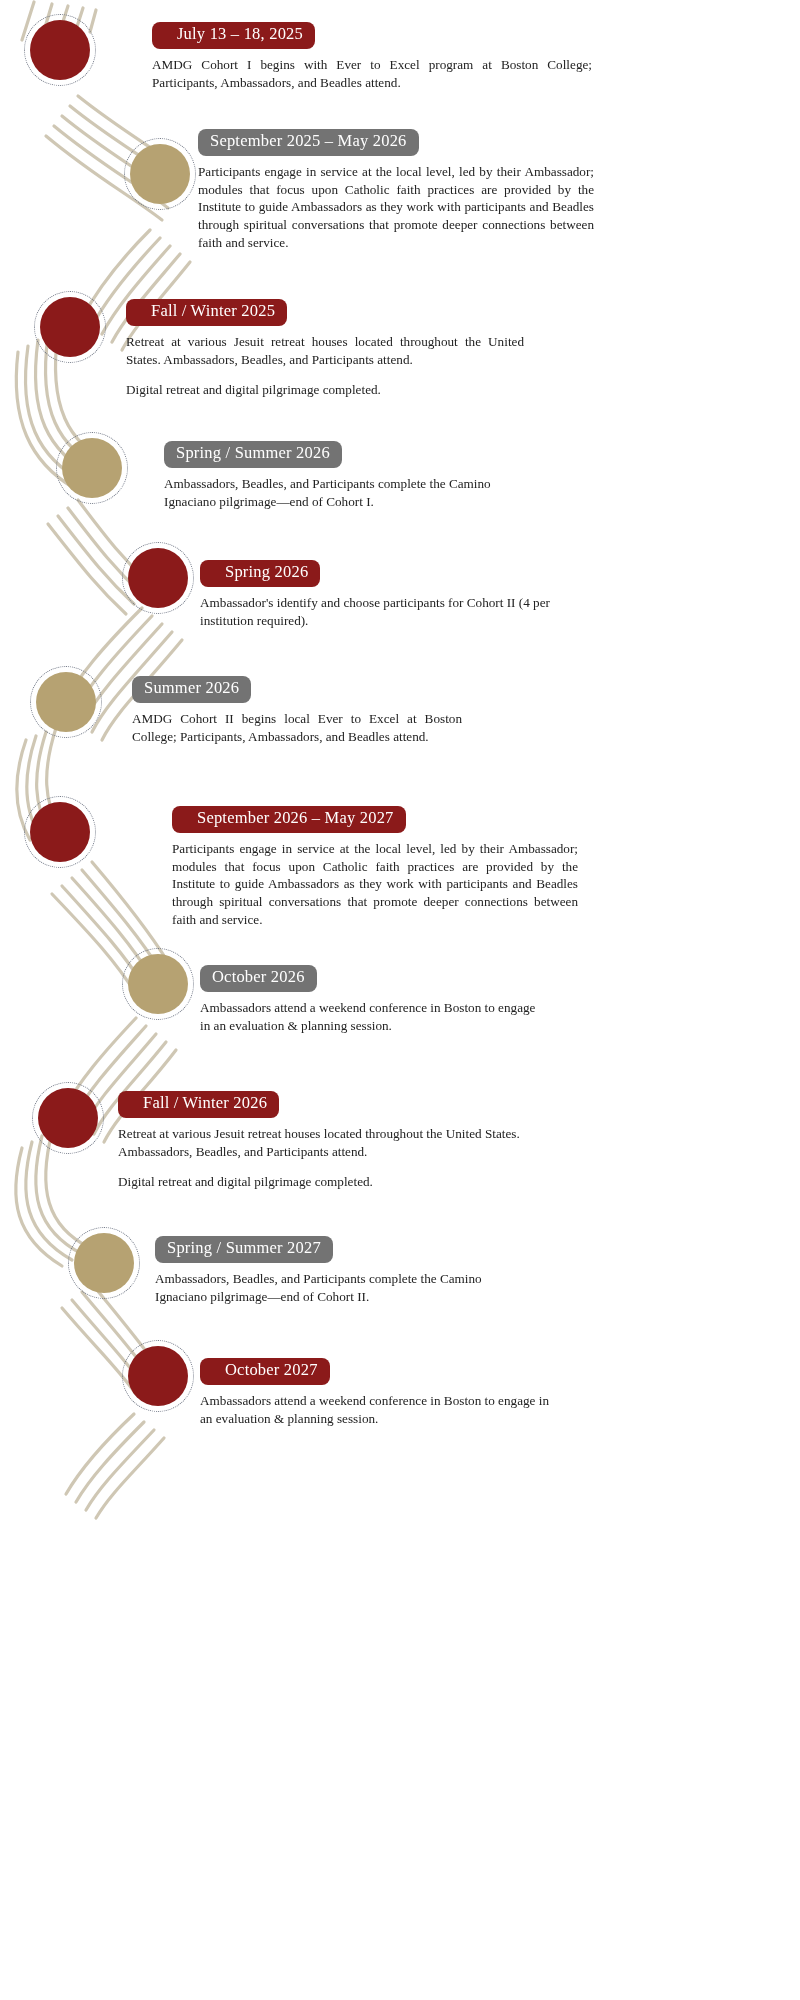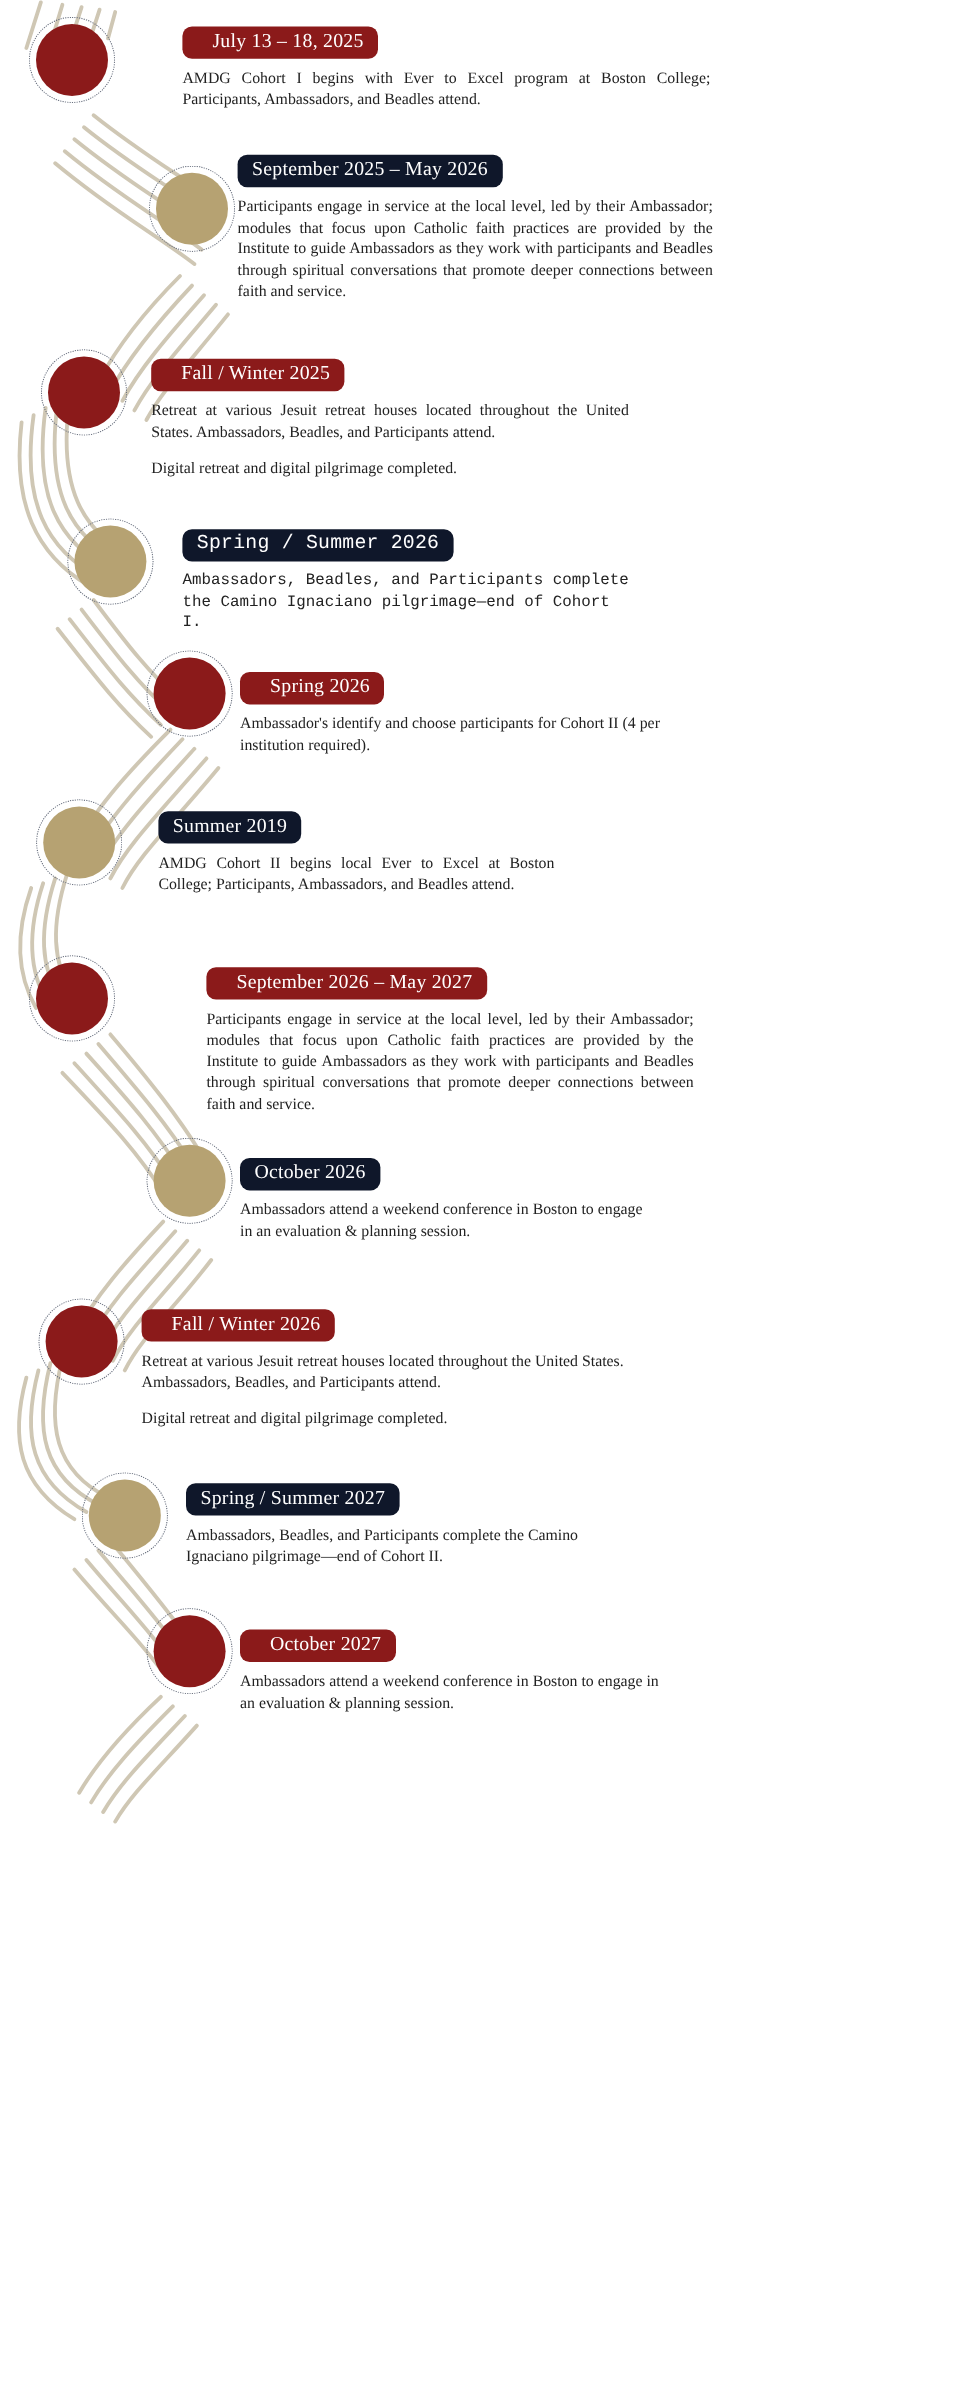--- a/index.html
+++ b/index.html
@@ -36,21 +36,21 @@
     display:inline-block;
     border-radius:8px;
     color:#ffffff;
     padding:3px 12px 5px 12px;
     font-size:16.5px;
     line-height:1.15;
     letter-spacing:.2px;
     white-space:nowrap;
   }
   .badge.red{background:#8B1A1A;padding-left:25px;}
-  .badge.tan{background:#0f172a;}
+  .badge.tan{background:#737373;}
   .body{
     margin-top:7px;
     color:#222222;
     font-size:13.2px;
     line-height:1.34;
     text-align:justify;
   }
   .body p{margin:4px 0 13px 0;}
   .body p:last-child{margin-bottom:0;}
   .body.left-align{text-align:left;}
@@ -163,21 +163,21 @@
     <div class="body">
       <p>Retreat at various Jesuit retreat houses located throughout the United States. Ambassadors, Beadles, and Participants attend.</p>
       <p>Digital retreat and digital pilgrimage completed.</p>
     </div>
   </div>
 
   <div class="node" style="left:56px;top:432px;">
     <div class="ring"></div>
     <div class="disc tan"></div>
   </div>
-  <div class="block" style="left:152px;top:441px;width:372px;font-family:Liberation Mono, monospace;">
+  <div class="block" style="left:164px;top:441px;width:372px;">
     <span class="badge tan">Spring / Summer 2026</span>
     <div class="body left-align">
       <p>Ambassadors, Beadles, and Participants complete the Camino Ignaciano pilgrimage—end of Cohort I.</p>
     </div>
   </div>
 
   <div class="node" style="left:122px;top:542px;">
     <div class="ring"></div>
     <div class="disc red"></div>
   </div>
@@ -186,21 +186,21 @@
     <div class="body left-align">
       <p>Ambassador's identify and choose participants for Cohort II (4 per institution required).</p>
     </div>
   </div>
 
   <div class="node" style="left:30px;top:666px;">
     <div class="ring"></div>
     <div class="disc tan"></div>
   </div>
   <div class="block" style="left:132px;top:676px;width:330px;">
-    <span class="badge tan">Summer 2019</span>
+    <span class="badge tan">Summer 2026</span>
     <div class="body">
       <p>AMDG Cohort II begins local Ever to Excel at Boston College; Participants, Ambassadors, and Beadles attend.</p>
     </div>
   </div>
 
   <div class="node" style="left:24px;top:796px;">
     <div class="ring"></div>
     <div class="disc red"></div>
   </div>
   <div class="block" style="left:172px;top:806px;width:406px;">

